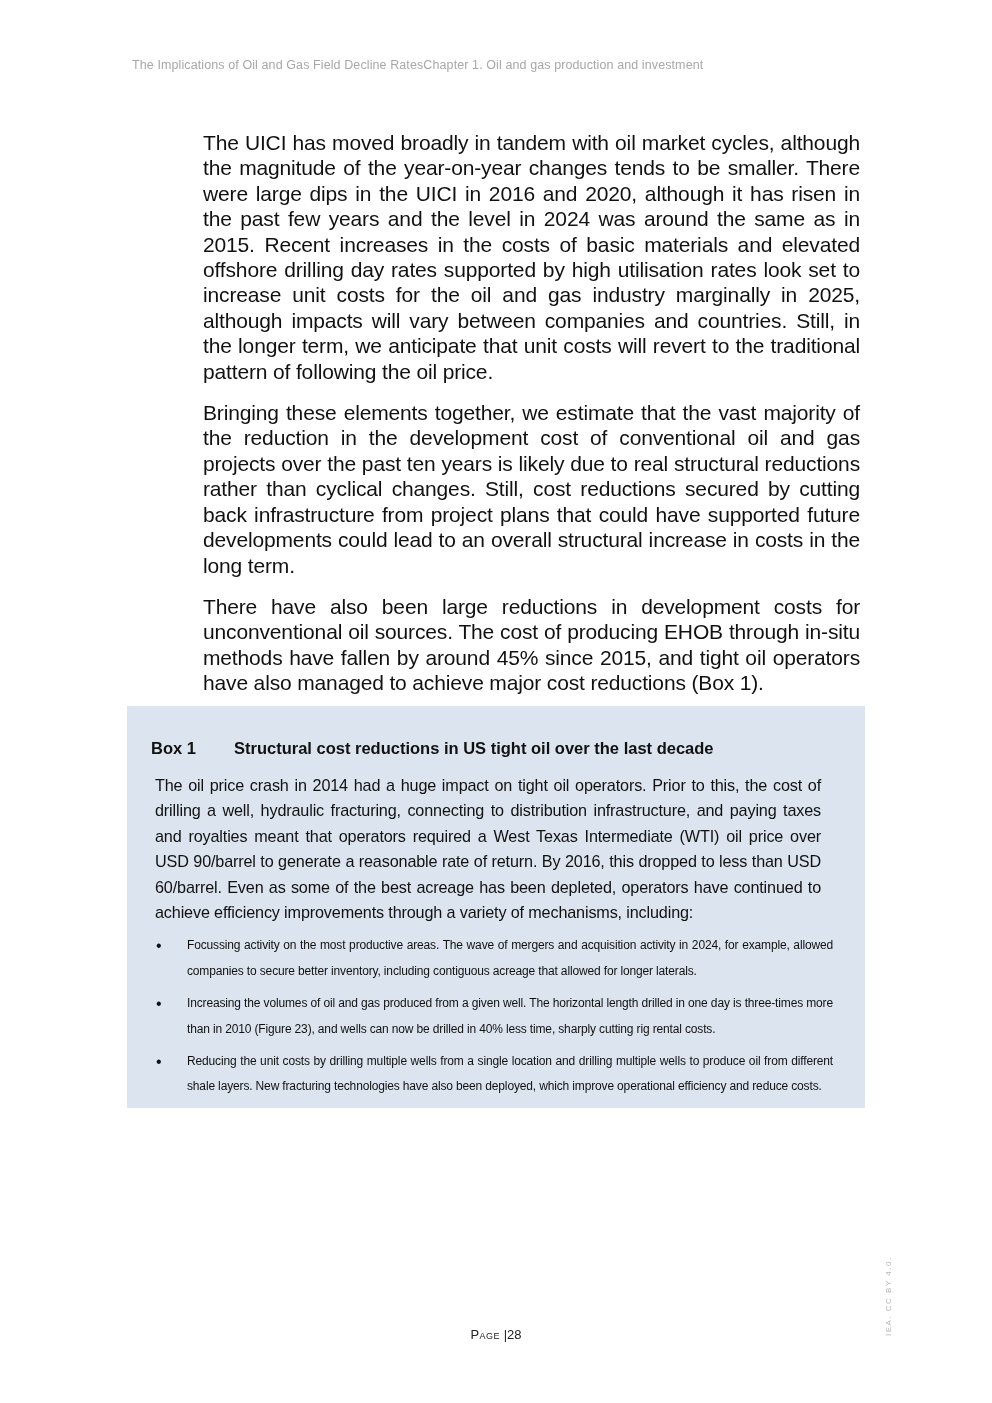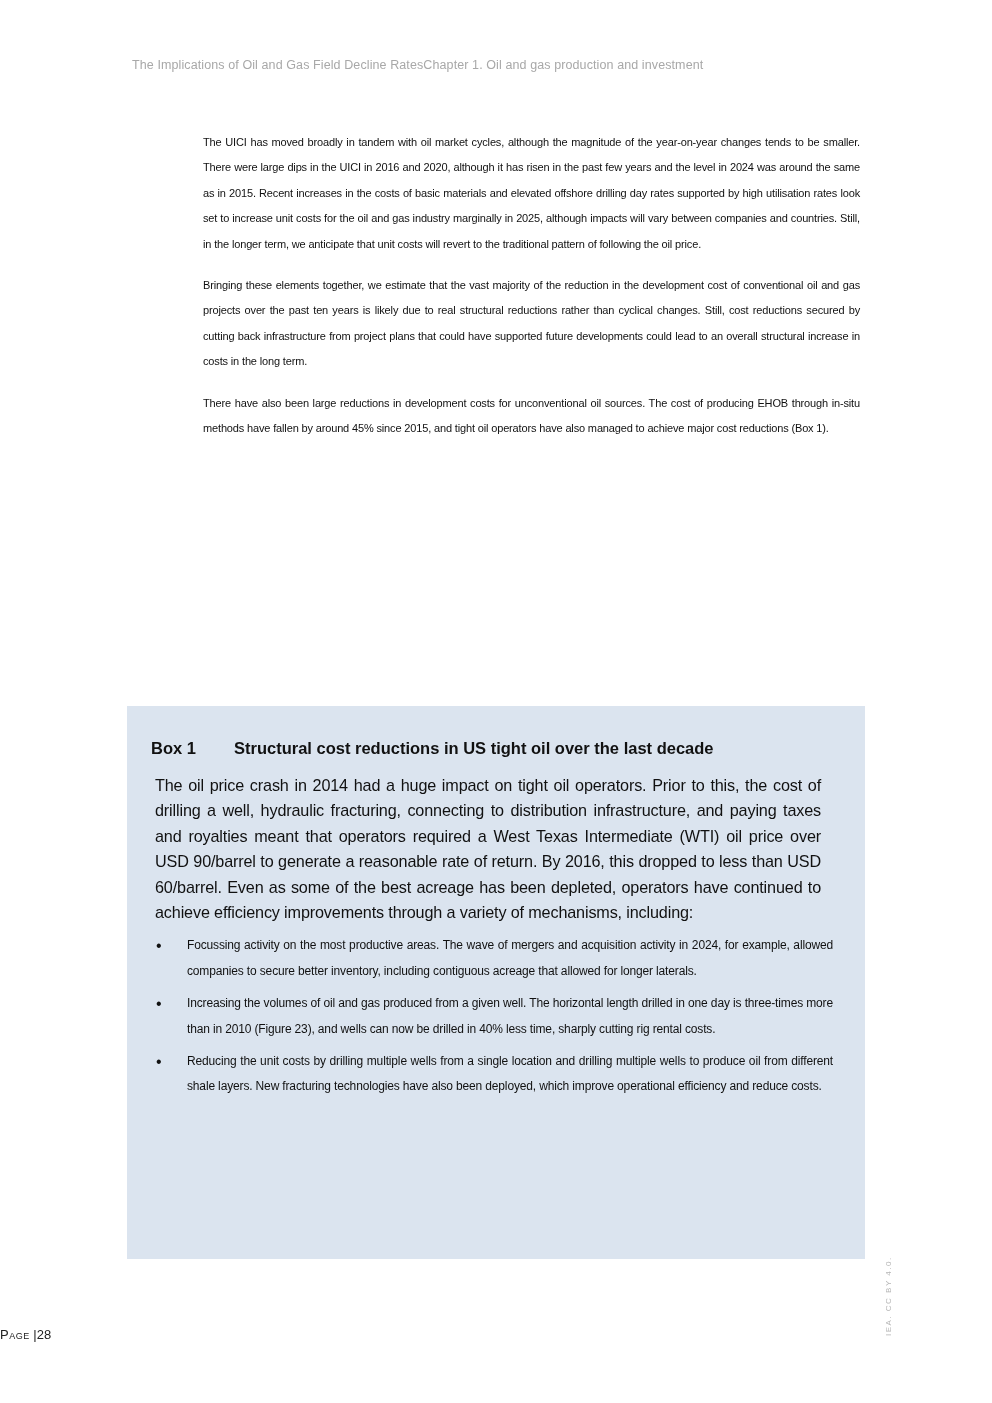--- a/index.html
+++ b/index.html
@@ -26,33 +26,33 @@
       color: #a8a8a8;
       letter-spacing: 0.1px;
     }
     .body-text {
       position: absolute;
       left: 203px;
       top: 130px;
       width: 657px;
     }
     .para {
-      font-size: 11px;
+      font-size: 21px;
       line-height: 25.4px;
       text-align: justify;
       margin: 0 0 16px 0;
       color: #111111;
       letter-spacing: -0.15px;
     }
     .box {
       position: absolute;
       left: 127px;
       top: 706px;
       width: 738px;
-      height: 553px;
+      height: 402px;
       background: #dbe4ef;
     }
     .box-title {
       position: absolute;
       left: 24px;
       top: 33px;
       font-size: 16.5px;
       font-weight: bold;
       color: #111111;
       display: flex;
@@ -105,20 +105,21 @@
       font-size: 8px;
       color: #b5b5b5;
       letter-spacing: 1.5px;
       white-space: nowrap;
     }
     .page-number {
       position: absolute;
       top: 1327px;
       left: 0;
       width: 992px;
+      text-align: center;
       font-size: 13px;
       color: #222222;
     }
     .page-label {
       font-variant: small-caps;
       letter-spacing: 0.5px;
     }
   </style>
 </head>
 <body>

